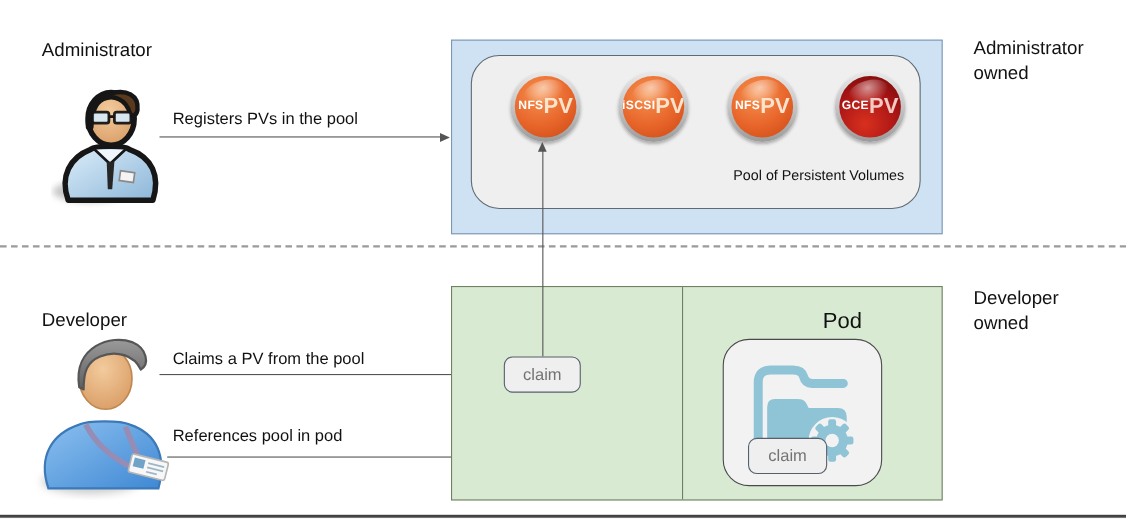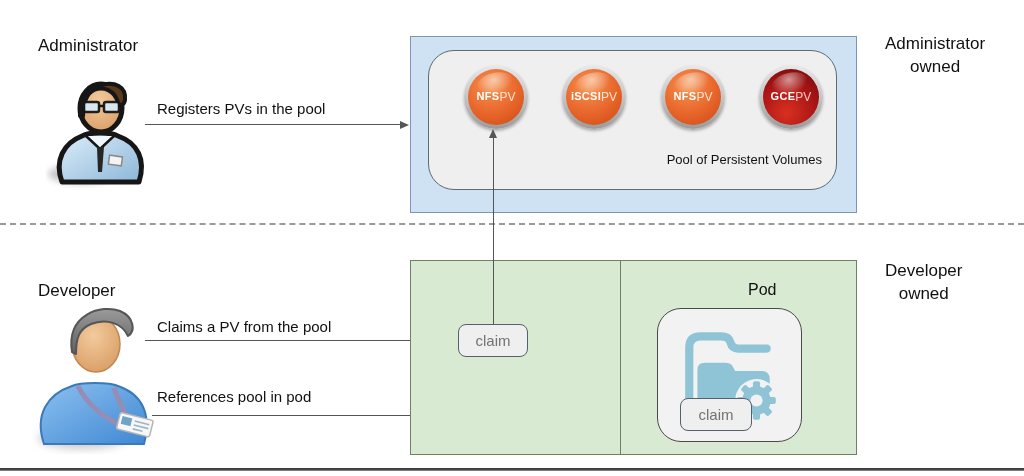--- a/index.html
+++ b/index.html
@@ -1,18 +1,18 @@
 <!DOCTYPE html>
 <html><head>
 <meta charset="utf-8">
 <style>
   html,body{margin:0;padding:0;background:#fff;}
   #stage{
     position:relative;width:1024px;height:476px;background:#ffffff;
-    font-family:"Liberation Sans", sans-serif;color:#1a1a1a;overflow:hidden;text-align:center;
+    font-family:"Liberation Sans", sans-serif;color:#1a1a1a;overflow:hidden;
   }
   .abs{position:absolute;}
   .actor-label{font-size:17px;color:#111;}
   .owned-label{font-size:17px;line-height:1.35;color:#111;}
   .arrow-label{font-size:15px;color:#111;white-space:nowrap;}
 
   
   .admin-zone{
     left:410px;top:36px;width:447px;height:177px;
     background:#cfe2f3;border:1.4px solid #7b97b5;box-sizing:border-box;
@@ -45,35 +45,35 @@
     line-height:1.05;overflow:hidden;
   }
   .badge-inner::before{
     content:"";position:absolute;left:8px;top:4px;width:38px;height:22px;border-radius:50%;
     background:radial-gradient(ellipse at 50% 30%, rgba(255,255,255,.55) 0%, rgba(255,255,255,0) 70%);
     transform:rotate(-14deg);
   }
   .badge-orange{background:radial-gradient(circle at 40% 30%, #f5914f 0%, #e8652a 55%, #cc4c16 95%);}
   .badge-red{background:radial-gradient(circle at 42% 78%, #d8301f 0%, #a81414 55%, #6e0a0a 100%);}
   .badge-name{position:relative;font-size:11px;font-weight:700;color:#ffffff;letter-spacing:.3px;}
-  .badge-type{position:relative;font-size:12px;color:#fbe3cd;}
+  .badge-type{position:relative;font-size:20px;color:#fbe3cd;font-weight:bold;}
   .badge-red .badge-type{color:#f3c9c4;}
 
   
   .claim-box{
     background:#efefef;border:1.5px solid #55606a;border-radius:8px;box-sizing:border-box;
     display:flex;align-items:center;justify-content:center;font-size:15px;color:#737373;
   }
   .claim-1{left:458px;top:324px;width:70px;height:33px;}
   .claim-2{left:680px;top:398px;width:72px;height:33px;z-index:5;}
   .pod-box{
     left:657px;top:308px;width:145px;height:134px;border-radius:24px;
     background:#f2f2f2;border:1.6px solid #4a4a4a;box-sizing:border-box;z-index:2;
   }
-  .pod-label{left:748px;top:281px;font-size:16px;color:#111;}
+  .pod-label{left:748px;top:281px;font-size:20px;color:#111;}
 
   
   .h-line{height:0;border-top:1.5px solid #555;}
   .v-line{width:0;border-left:1.5px solid #555;}
   .arrow-right{
     width:0;height:0;border-top:4.5px solid transparent;border-bottom:4.5px solid transparent;
     border-left:9px solid #555;
   }
   .arrow-up{
     width:0;height:0;border-left:4.5px solid transparent;border-right:4.5px solid transparent;

